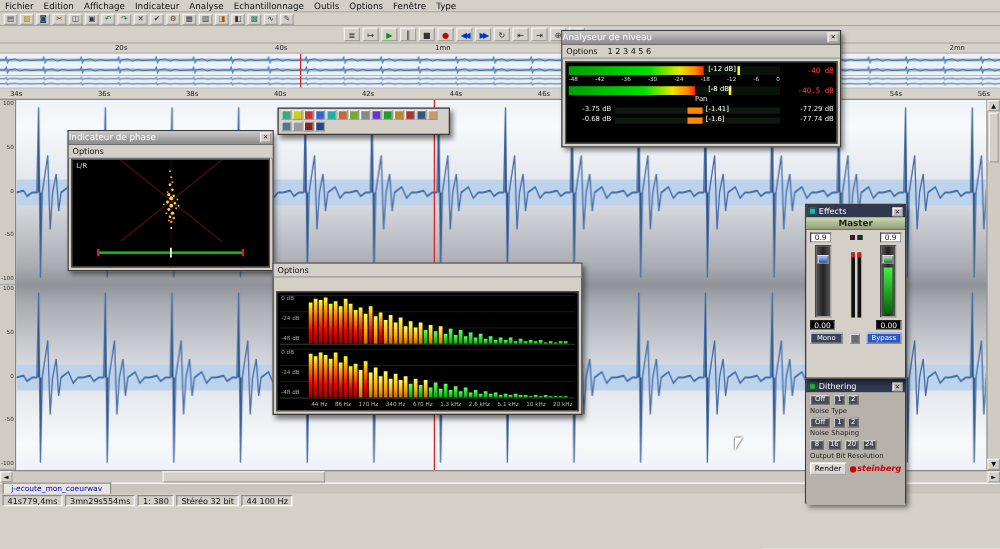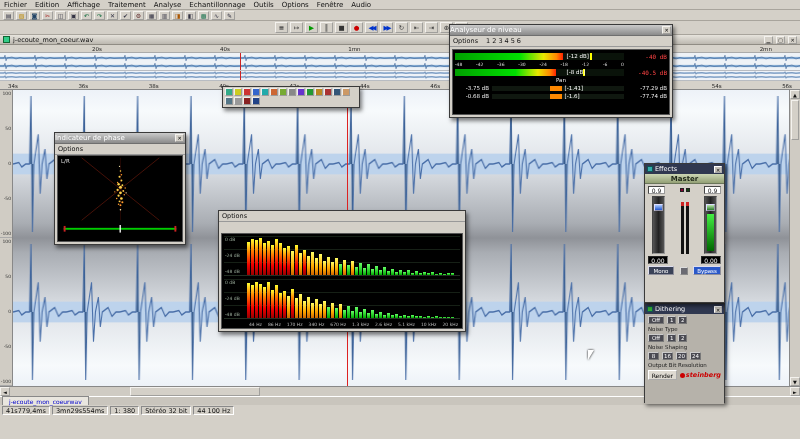--- a/index.html
+++ b/index.html
@@ -73,21 +73,21 @@
 .mread{width:40px;text-align:right;color:#f44;font-size:6px;font-family:"DejaVu Sans Mono",monospace}
 .scalerow{display:flex;justify-content:space-between;padding-right:43px;font-size:4.5px;color:#ddd;height:7px;align-items:center}
 .panhdr{text-align:center;color:#eee;font-size:5.5px;height:7px}
 .prow{display:flex;align-items:center;gap:3px;height:8px;font-size:5.5px;color:#eee}
 .pleft{width:34px;text-align:right}
 .pbar{flex:1;height:5px;background:#101810;position:relative}
 .porange{position:absolute;left:44%;width:9%;top:0;bottom:0;background:#f80}
 .pmid{position:absolute;left:55%;top:-1px;color:#fff;font-size:5.5px}
 .pright{width:40px;text-align:right}
 
-.ph{width:132px;height:113px;left:54px;top:132px}
+.ph{width:165px;height:113px;left:54px;top:104px}
 .ph .blk{top:22px;padding:0}
 .phlabel{position:absolute;top:2px;left:3px;color:#ddd;font-size:5.5px;z-index:2}
 
 .spec{width:248px;height:122px;left:218px;top:210px}
 .spec .blk{top:22px;padding:2px}
 .panel{position:relative;height:40px;margin-bottom:3px;background-image:linear-gradient(#162016 1px,transparent 1px);background-size:100% 13px;border-bottom:1px solid #243024}
 .dbcol{position:absolute;left:0;top:0;bottom:0;width:22px;display:flex;flex-direction:column;justify-content:space-between;font-size:4.5px;color:#9a9;padding:1px;z-index:2}
 .bars{position:absolute;left:23px;right:1px;top:1px;bottom:0;display:flex;align-items:flex-end;gap:1px}
 .bars i{width:3px;display:block}
 .bar-hot{background:linear-gradient(180deg,#ff3 0%,#f80 30%,#e00 70%,#900 100%)}
@@ -155,27 +155,27 @@
   </defs>
 </svg>
 
 <div id="app">
 
 
   <div class="menubar">
       <span class="">Fichier</span>
       <span class="">Edition</span>
       <span class="">Affichage</span>
-      <span class="">Traitement</span>
+      <span class="">Indicateur</span>
       <span class="">Analyse</span>
       <span class="">Echantillonnage</span>
       <span class="">Outils</span>
       <span class="">Options</span>
       <span class="">Fenêtre</span>
-      <span class="">Audio</span>
+      <span class="">Type</span>
     </div>
 
   <div class="tb1">
       <span class="">▤</span>
       <span class="">▧</span>
       <span class="">◙</span>
       <span class="">✂</span>
       <span class="">◫</span>
       <span class="">▣</span>
       <span class="">↶</span>
@@ -203,28 +203,20 @@
         <span class="">◀◀</span>
         <span class="">▶▶</span>
         <span class="">↻</span>
         <span class="">⇤</span>
         <span class="">⇥</span>
         <span class="">⊕</span>
         <span class="">⊖</span>
       </div>
   </div>
 
-  <div class="docbar">
-    <span class="dicon"></span>
-    <span>j-ecoute_mon_coeur.wav</span>
-    <span class="sp"></span>
-    <span class="winbtn">▁</span>
-    <span class="winbtn">▢</span>
-    <span class="winbtn">✕</span>
-  </div>
 
   <div class="ovruler">
       <span class="">20s</span>
       <span class="">40s</span>
       <span class="">1mn</span>
       <span class="">1mn20s</span>
       <span class="">1mn40s</span>
       <span class="">2mn</span>
     </div>
 

